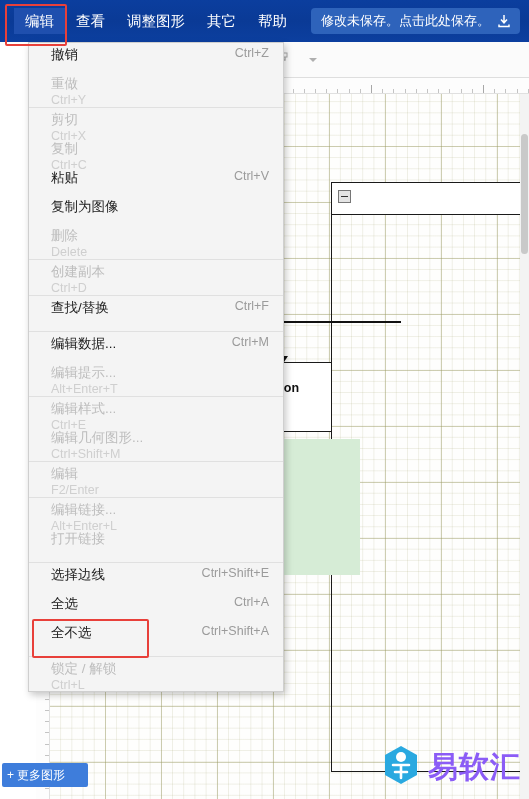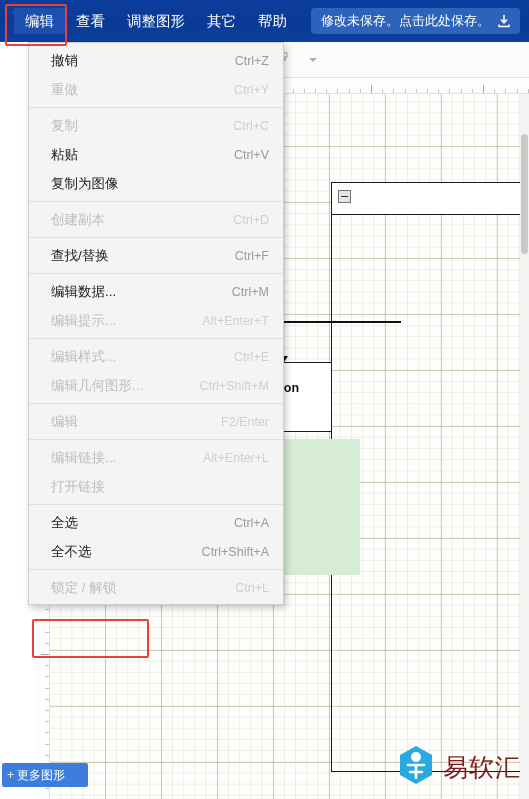--- a/index.html
+++ b/index.html
@@ -191,41 +191,41 @@
   }
 
   
   .dropdown {
     position: absolute; left: 28px; top: 42px; width: 256px;
     background: #f4f4f4; border: 1px solid #cfcfcf;
     box-shadow: 2px 3px 7px rgba(0,0,0,0.22);
     padding: 3px 0 2px 0; z-index: 50;
   }
   .mi {
-    display: flex; align-items: center; justify-content: space-between;
+    display: flex; align-items: flex-start; justify-content: space-between;
     height: 29px; padding: 0 14px 0 22px; color: #1c1c1c; font-size: 13.5px;
     white-space: nowrap;
   }
-  .mi.disabled { color: #bdbdbd; }
+  .mi.disabled { color: #bdbdbd; flex-direction: column; }
   .mi .acc { color: #9b9b9b; font-size: 12.5px; }
   .mi.disabled .acc { color: #cfcfcf; }
   .msep { height: 1px; background: #e0e0e0; margin: 3px 0; }
   .annot-edge {
     position: absolute; left: 32px; top: 619px; width: 117px; height: 39px;
     border: 2.5px solid #e8403a; border-radius: 2px; z-index: 70;
     pointer-events: none;
   }
 
   
   .watermark {
     position: absolute; right: 8px; bottom: 10px;
     display: flex; align-items: center; gap: 9px; z-index: 30;
   }
   .wm-text {
-    font-size: 25px; font-weight: normal; color: #7f1d1d;
+    font-size: 30px; font-weight: bold; color: #8b5cf6;
     font-family: "Liberation Sans", sans-serif; letter-spacing: 1px;
   }
 
   
   .scroll-v {
     position: absolute; right: 0; top: 94px; width: 9px; bottom: 0;
     background: #f3f3f3; z-index: 7;
   }
   .scroll-v .thumb {
     position: absolute; left: 1px; top: 40px; width: 7px; height: 120px;
@@ -486,31 +486,39 @@
       <div class="mi">
         <span>撤销</span>
         <span class="acc">Ctrl+Z</span>
       </div>
       <div class="mi disabled">
         <span>重做</span>
         <span class="acc">Ctrl+Y</span>
       </div>
       <div class="msep"></div>
       <div class="mi disabled">
+        <span>剪切</span>
+        <span class="acc">Ctrl+X</span>
+      </div>
+      <div class="mi disabled">
         <span>复制</span>
         <span class="acc">Ctrl+C</span>
       </div>
       <div class="mi">
         <span>粘贴</span>
         <span class="acc">Ctrl+V</span>
       </div>
       <div class="mi">
         <span>复制为图像</span>
         <span class="acc"></span>
       </div>
+      <div class="mi disabled">
+        <span>删除</span>
+        <span class="acc">Delete</span>
+      </div>
       <div class="msep"></div>
       <div class="mi disabled">
         <span>创建副本</span>
         <span class="acc">Ctrl+D</span>
       </div>
       <div class="msep"></div>
       <div class="mi">
         <span>查找/替换</span>
         <span class="acc">Ctrl+F</span>
       </div>
@@ -540,20 +548,24 @@
       <div class="msep"></div>
       <div class="mi disabled">
         <span>编辑链接...</span>
         <span class="acc">Alt+Enter+L</span>
       </div>
       <div class="mi disabled">
         <span>打开链接</span>
         <span class="acc"></span>
       </div>
       <div class="msep"></div>
+      <div class="mi">
+        <span>选择边线</span>
+        <span class="acc">Ctrl+Shift+E</span>
+      </div>
       <div class="mi">
         <span>全选</span>
         <span class="acc">Ctrl+A</span>
       </div>
       <div class="mi">
         <span>全不选</span>
         <span class="acc">Ctrl+Shift+A</span>
       </div>
       <div class="msep"></div>
       <div class="mi disabled">

